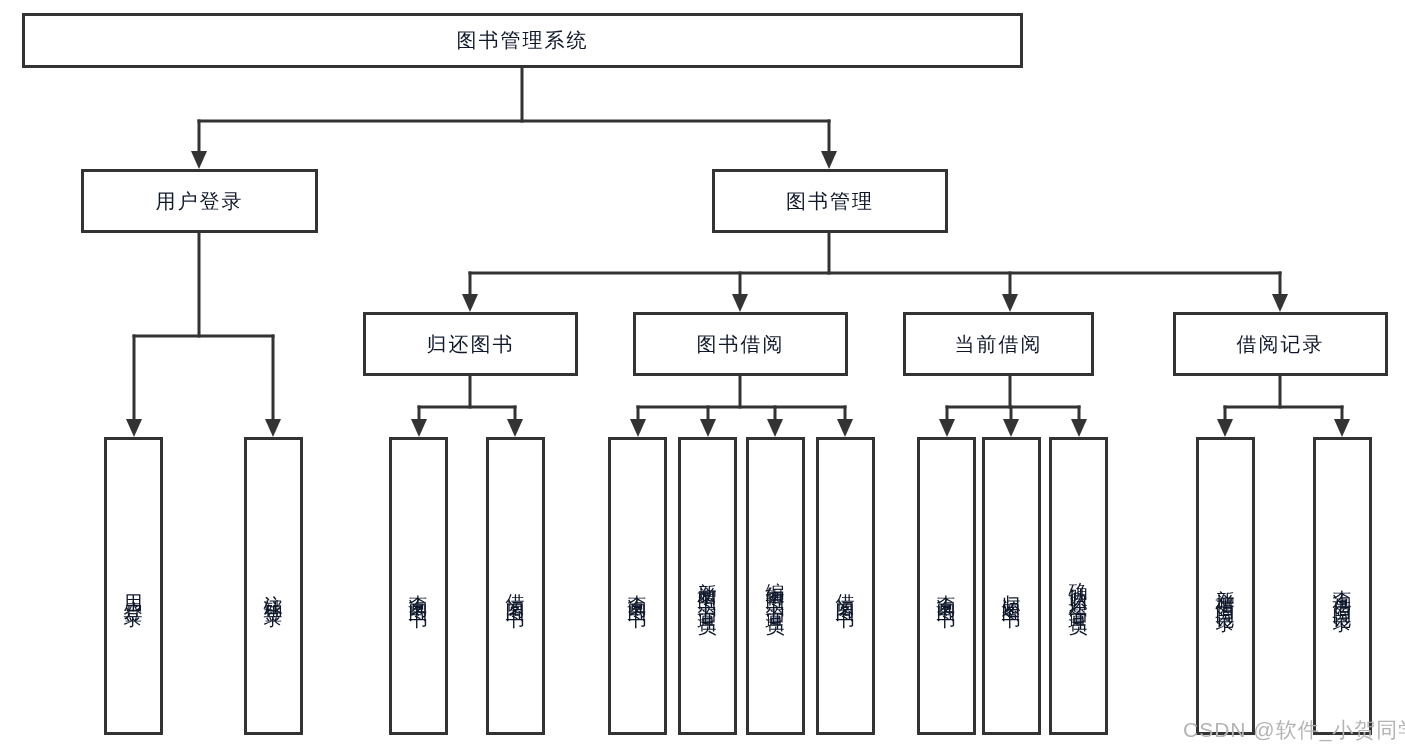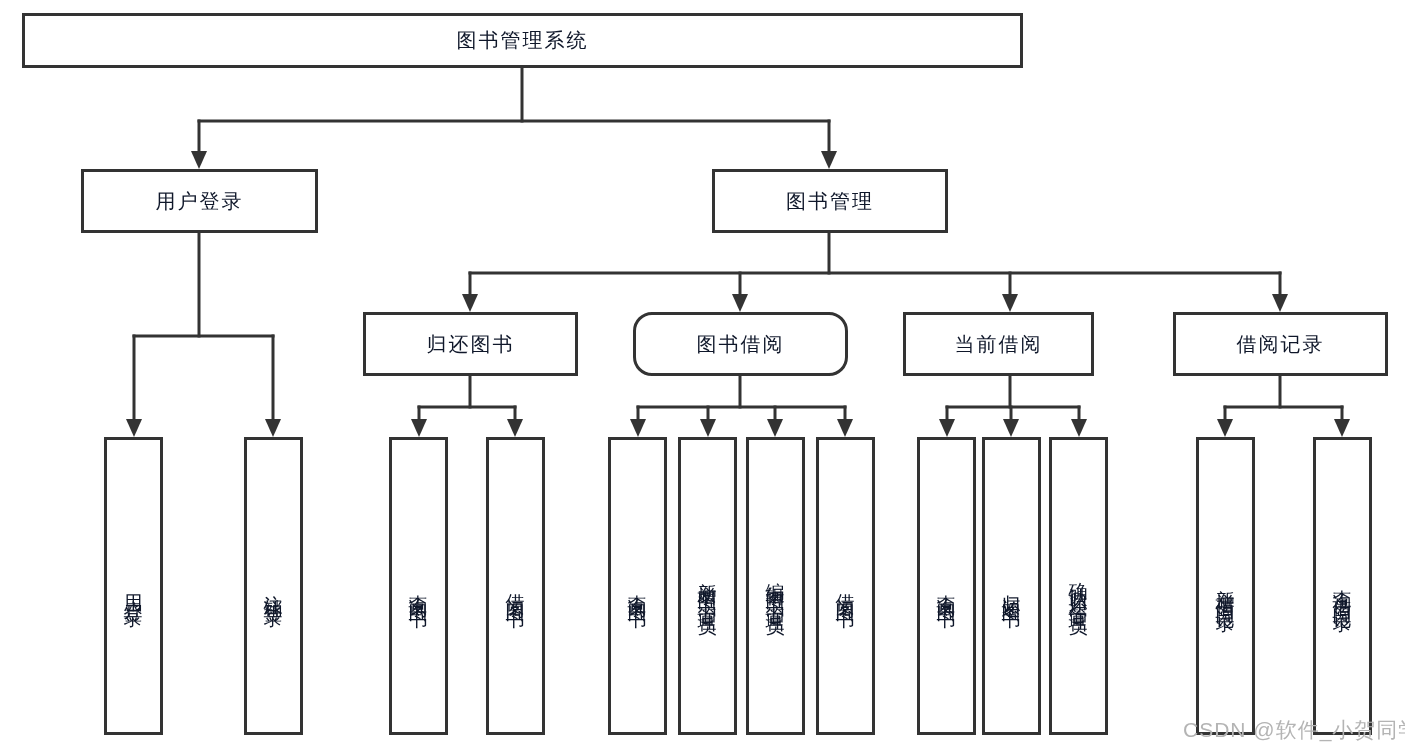--- a/index.html
+++ b/index.html
@@ -127,21 +127,21 @@
   <div class="box h" style="left:81px;top:169px;width:237px;height:64px;">
     <span>用户登录</span>
   </div>
   <div class="box h" style="left:712px;top:169px;width:236px;height:64px;align-items:center;">
     <span>图书管理</span>
   </div>
 
   <div class="box h" style="left:363px;top:312px;width:215px;height:64px;">
     <span>归还图书</span>
   </div>
-  <div class="box h" style="left:633px;top:312px;width:215px;height:64px;border-radius:19px;">
+  <div class="box h" style="left:633px;top:312px;width:215px;height:64px;">
     <span>图书借阅</span>
   </div>
   <div class="box h" style="left:903px;top:312px;width:191px;height:64px;">
     <span>当前借阅</span>
   </div>
   <div class="box h" style="left:1173px;top:312px;width:215px;height:64px;">
     <span>借阅记录</span>
   </div>
 
   <div class="box v" style="left:104px;top:437px;width:59px;height:298px;">

